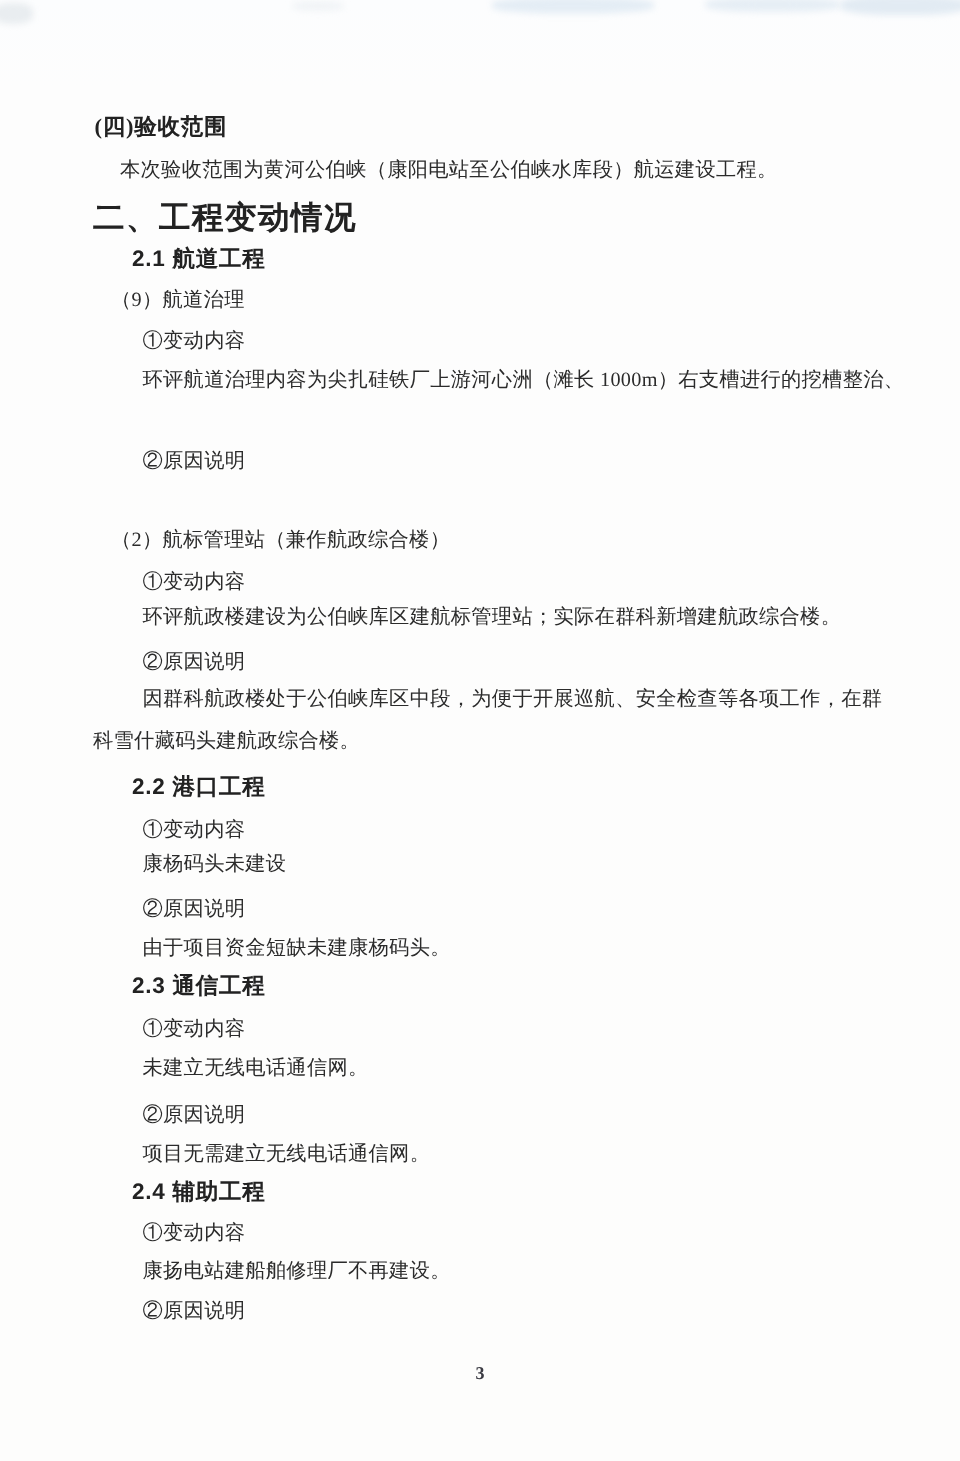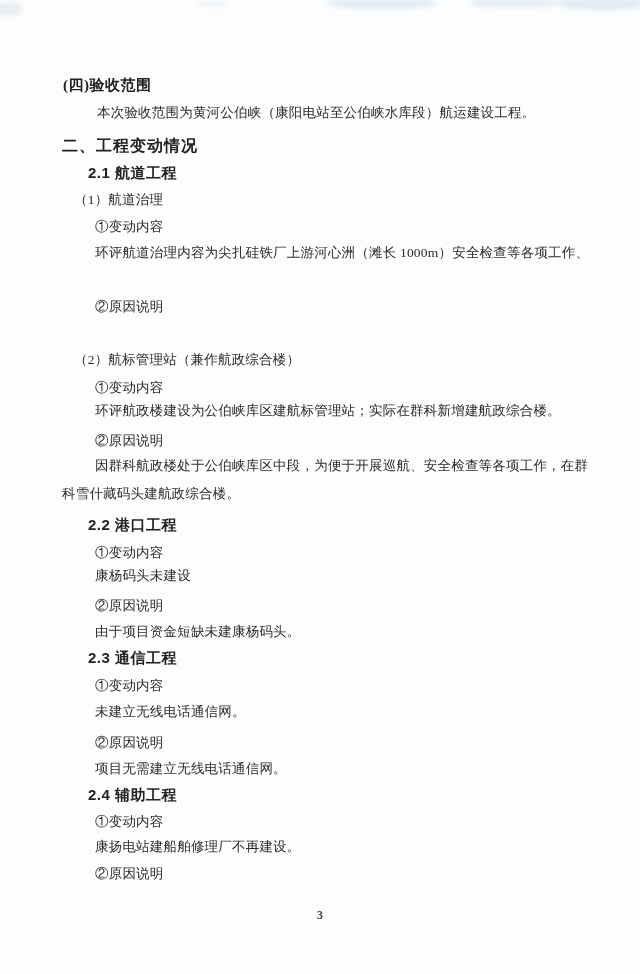--- a/index.html
+++ b/index.html
@@ -37,21 +37,21 @@
     font-family: "Liberation Sans", "DejaVu Sans", sans-serif;
     font-weight: bold;
     font-size: 15px;
     color: #222;
     letter-spacing: 0.5px;
     margin-left: 28px;
   }
   .h-sans-bold-lg {
     font-family: "Liberation Sans", "DejaVu Sans", sans-serif;
     font-weight: bold;
-    font-size: 16px;
+    font-size: 21px;
     color: #222;
     letter-spacing: 1px;
   }
   .page-number {
     position: absolute;
     top: 908px;
     left: 0;
     width: 640px;
     text-align: center;
     font-size: 12px;
@@ -91,26 +91,26 @@
 
 <div class="page">
 
   <div class="smudge smudge-left"></div>
   <div class="smudge smudge-faint"></div>
   <div class="smudge smudge-mid"></div>
   <div class="smudge smudge-right-a"></div>
   <div class="smudge smudge-right-b"></div>
 
   <div class="line h-serif-bold" style="top:75px;left:63px">(四)验收范围</div>
-  <div class="line" style="top:103px;left:97px">本次验收范围为黄河公伯峡（康阳电站至公伯峡水库段）航运建设工程。</div>
+  <div class="line" style="top:103px;left:80px">本次验收范围为黄河公伯峡（康阳电站至公伯峡水库段）航运建设工程。</div>
   <div class="line h-sans-bold-lg" style="top:136px;left:62px">二、工程变动情况</div>
   <div class="line h-sans-bold" style="top:163px;left:60px">2.1 航道工程</div>
-  <div class="line" style="top:190px;left:74px">（1）航道治理</div>
+  <div class="line" style="top:190px;left:74px">（9）航道治理</div>
   <div class="line" style="top:217px;left:95px">①变动内容</div>
-  <div class="line" style="top:243px;left:95px">环评航道治理内容为尖扎硅铁厂上游河心洲（滩长 1000m）安全检查等各项工作、</div>
+  <div class="line" style="top:243px;left:95px">环评航道治理内容为尖扎硅铁厂上游河心洲（滩长 1000m）右支槽进行的挖槽整治、</div>
   <div class="line" style="top:297px;left:95px">②原因说明</div>
   <div class="line" style="top:350px;left:74px">（2）航标管理站（兼作航政综合楼）</div>
   <div class="line" style="top:378px;left:95px">①变动内容</div>
   <div class="line" style="top:401px;left:95px">环评航政楼建设为公伯峡库区建航标管理站；实际在群科新增建航政综合楼。</div>
   <div class="line" style="top:431px;left:95px">②原因说明</div>
   <div class="line" style="top:456px;left:95px">因群科航政楼处于公伯峡库区中段，为便于开展巡航、安全检查等各项工作，在群</div>
   <div class="line" style="top:484px;left:62px">科雪什藏码头建航政综合楼。</div>
   <div class="line h-sans-bold" style="top:515px;left:60px">2.2 港口工程</div>
   <div class="line" style="top:543px;left:95px">①变动内容</div>
   <div class="line" style="top:566px;left:95px">康杨码头未建设</div>

